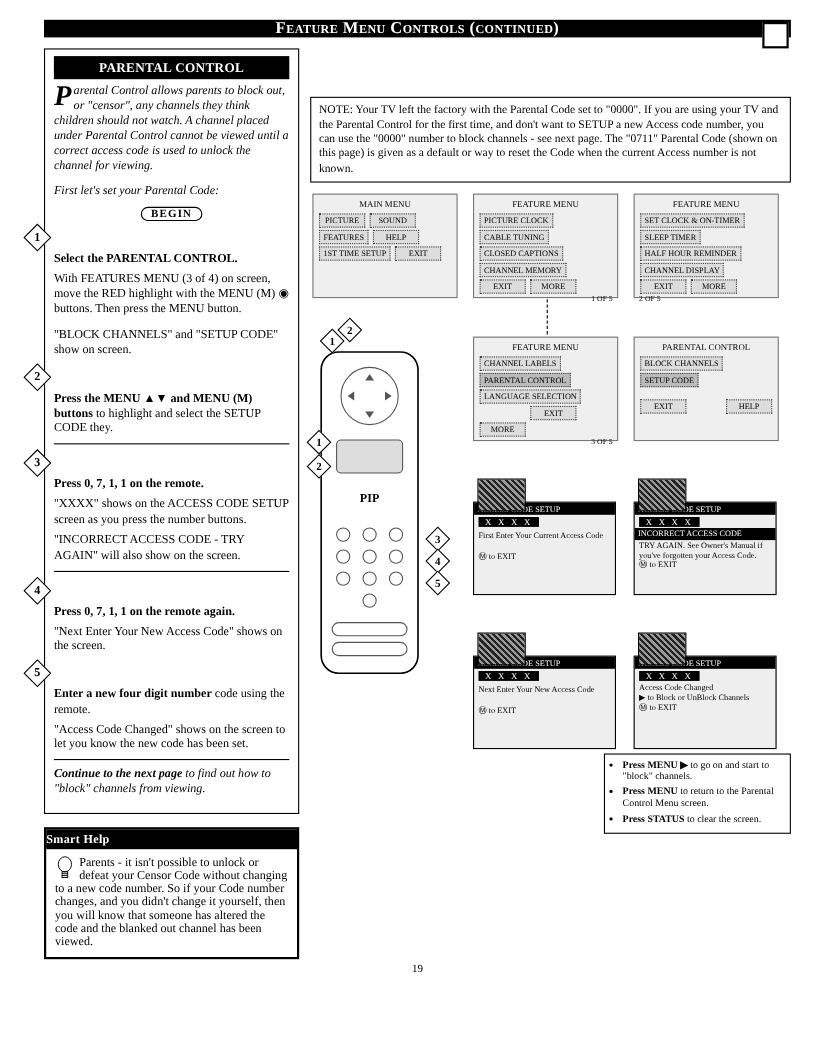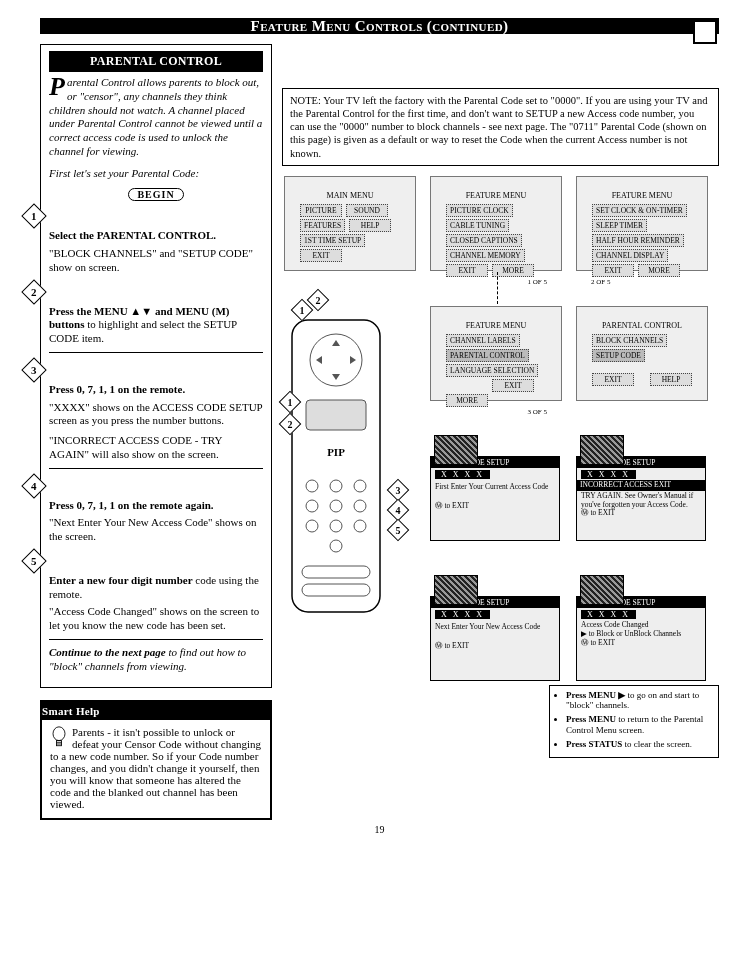--- a/index.html
+++ b/index.html
@@ -153,21 +153,21 @@
     background: #fff;
     display: flex; align-items:center; justify-content:center;
   }
   .d-marker span { transform: rotate(-45deg); font-weight: bold; font-size: 10px; }
 
   .screen {
     position: absolute;
     border: 1px solid #777;
     background: #efefef;
     font-size: 8px;
-    padding: 14px;
+    padding: 4px;
   }
   .screen .btn {
     border: 1px dotted #444;
     background: #ddd;
     padding: 1px 3px;
     font-size: 7.5px;
     margin: 1px;
     display: inline-block;
     min-width: 42px;
     text-align: center;
@@ -239,30 +239,31 @@
 
         <div class="p" style="font-style:italic">First let's set your Parental Code:</div>
         <div style="text-align:center"><span class="begin-pill">BEGIN</span></div>
 
         <div class="step-row">
           <div class="step-diamond">
               <span>1</span>
             </div>
           <div class="step-text">
             <b>Select the PARENTAL CONTROL.</b>
+            <div class="p">With FEATURES MENU (3 of 4) on screen, move the RED highlight with the MENU (M) ◉ buttons. Then press the MENU button.</div>
           </div>
         </div>
 
         <div class="p">"BLOCK CHANNELS" and "SETUP CODE" show on screen.</div>
 
         <div class="step-row">
           <div class="step-diamond">
               <span>2</span>
             </div>
-          <div class="step-text"><b>Press the MENU ▲▼ and MENU (M) buttons</b><span> to highlight and select the SETUP CODE item.</span></div>
+          <div class="step-text"><b>Press the MENU ▲▼ and MENU (M) buttons</b><span> to highlight and select the SETUP CODE they.</span></div>
         </div>
         <div class="hr-div"></div>
 
         <div class="step-row">
           <div class="step-diamond">
               <span>3</span>
             </div>
           <div class="step-text"><b>Press 0, 7, 1, 1 on the remote.</b></div>
         </div>
         <div class="p">"XXXX" shows on the ACCESS CODE SETUP screen as you press the number buttons.</div>
@@ -411,21 +412,21 @@
             <span class="xxxx">X X X X</span>
             <div style="margin-top:4px">First Enter Your Current Access Code</div>
             <div style="margin-top:10px">Ⓜ <span>to EXIT</span></div>
           </div>
         </div>
         <div class="dark-screen" style="left:294px; top:280px; width:130px; height:85px">
           <div class="ds-img"></div>
           <div class="ds-header">ACCESS CODE SETUP</div>
           <div class="ds-body">
             <span class="xxxx">X X X X</span>
-            <div class="ds-header" style="margin:1px -4px">INCORRECT ACCESS EXIT</div>
+            <div class="ds-header" style="margin:1px -4px">INCORRECT ACCESS CODE</div>
             <div>TRY AGAIN. See Owner's Manual if you've forgotten your Access Code.</div>
             <div>Ⓜ <span>to EXIT</span></div>
           </div>
         </div>
         <div class="dark-screen" style="left:148px; top:420px; width:130px; height:85px">
           <div class="ds-img"></div>
           <div class="ds-header">ACCESS CODE SETUP</div>
           <div class="ds-body">
             <span class="xxxx">X X X X</span>
             <div style="margin-top:4px">Next Enter Your New Access Code</div>

